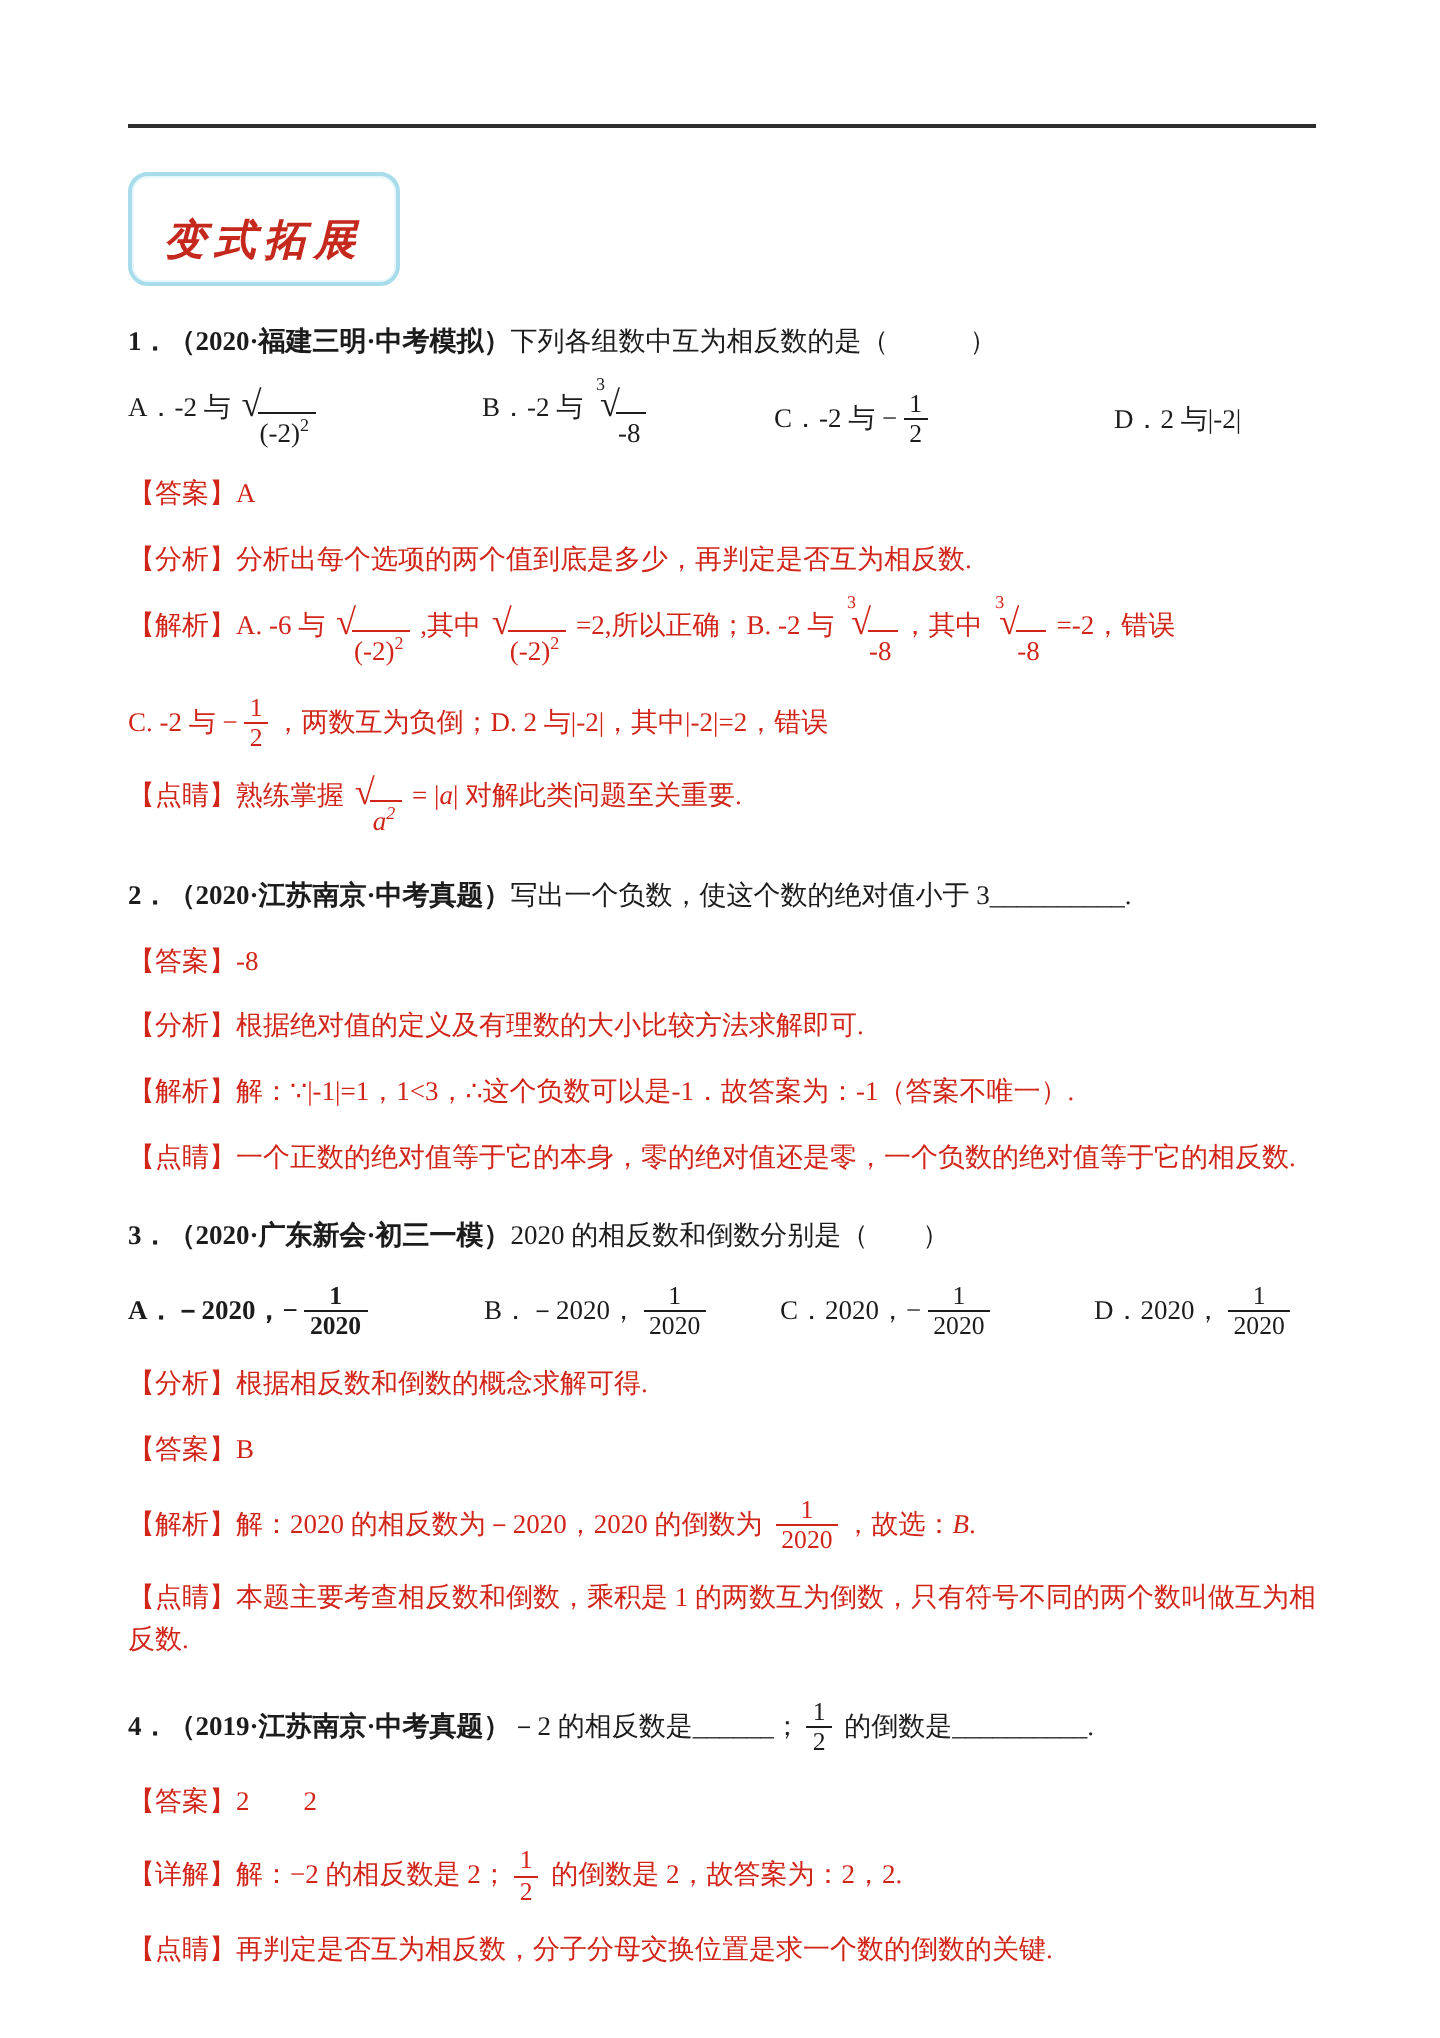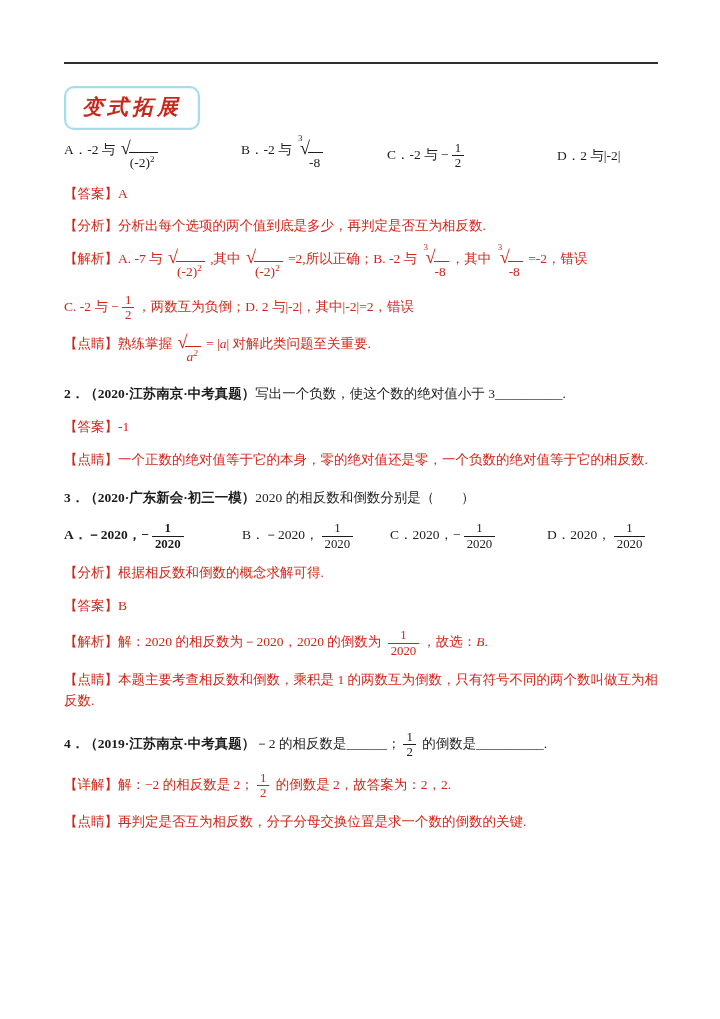--- a/index.html
+++ b/index.html
@@ -7,21 +7,21 @@
   body {
     width:720px; height:1019px; overflow:hidden; background:#ffffff;
     font-family:"Liberation Serif","DejaVu Serif","DejaVu Sans",serif;
     color:#1c1c1c; font-size:13.5px;
   }
   .page { padding:0 62px 0 64px; }
   .rule { height:2px; background:#2e2e2e; margin-top:62px; }
   .badge-wrap { margin-top:22px; }
   .badge {
     display:inline-block; border:2px solid #a9dcea; border-radius:10px;
-    padding:5px 16px 7px 16px; background:#ffffff;
+    padding:18px 16px 7px 16px; background:#ffffff;
     box-shadow: inset 0 0 0 1px #e8f7fb;
   }
   .badge .badge-label {
     color:#c5281c; font-weight:bold; font-style:italic;
     font-size:21px; letter-spacing:4px;
   }
   .line { margin:12px 0; line-height:1.55; }
   .stem { margin-top:18px; }
   .red { color:#d2251a; }
   .opts { display:flex; align-items:center; margin:10px 0; }
@@ -56,36 +56,37 @@
 
   <div class="rule"></div>
 
   <div class="badge-wrap">
     <div class="badge">
       <span class="badge-label">变式拓展</span>
     </div>
   </div>
 
   <div>
+    <div class="line stem"><span class="seg-b">1．（2020·福建三明·中考模拟）</span><span class="seg-t">下列各组数中互为相反数的是（　　　）</span></div>
     <div class="opts q1o">
       <span class="opt"><span class="seg-t">A．-2 与 </span><span class="rad">
             <span class="rs">√</span>
             <span class="rb">(-2)<sup>2</sup></span>
           </span></span>
       <span class="opt"><span class="seg-t">B．-2 与 </span><span class="rad cb">
             <span class="ri">3</span>
             <span class="rs">√</span>
             <span class="rb">-8</span>
           </span></span>
       <span class="opt"><span class="seg-t">C．-2 与 −</span><span class="frac"><span class="fn">1</span><span class="fd">2</span></span></span>
       <span class="opt"><span class="seg-t">D．2 与|-2|</span></span>
     </div>
     <div class="line red"><span class="seg-t">【答案】A</span></div>
     <div class="line red"><span class="seg-t">【分析】分析出每个选项的两个值到底是多少，再判定是否互为相反数.</span></div>
-    <div class="line red"><span class="seg-t">【解析】A. -7 与 </span><span class="rad">
+    <div class="line red"><span class="seg-t">【解析】A. -6 与 </span><span class="rad">
           <span class="rs">√</span>
           <span class="rb">(-2)<sup>2</sup></span>
         </span><span class="seg-t"> ,其中 </span><span class="rad">
           <span class="rs">√</span>
           <span class="rb">(-2)<sup>2</sup></span>
         </span><span class="seg-t"> =2,所以正确；B. -2 与 </span><span class="rad cb">
           <span class="ri">3</span>
           <span class="rs">√</span>
           <span class="rb">-8</span>
         </span><span class="seg-t">，其中 </span><span class="rad cb">
@@ -95,37 +96,40 @@
         </span><span class="seg-t"> =-2，错误</span></div>
     <div class="line red"><span class="seg-t">C. -2 与 −</span><span class="frac"><span class="fn">1</span><span class="fd">2</span></span><span class="seg-t">，两数互为负倒；D. 2 与|-2|，其中|-2|=2，错误</span></div>
     <div class="line red"><span class="seg-t">【点睛】熟练掌握 </span><span class="rad">
           <span class="rs">√</span>
           <span class="rb seg-i">a<sup>2</sup></span>
         </span><span class="seg-t"> = |</span><span class="seg-i">a</span><span class="seg-t">| 对解此类问题至关重要.</span></div>
   </div>
 
   <div>
     <div class="line stem"><span class="seg-b">2．（2020·江苏南京·中考真题）</span><span class="seg-t">写出一个负数，使这个数的绝对值小于 3__________.</span></div>
-    <div class="line red"><span class="seg-t">【答案】-1</span></div>
+    <div class="line red"><span class="seg-t">【答案】-8</span></div>
+    <div class="line red"><span class="seg-t">【分析】根据绝对值的定义及有理数的大小比较方法求解即可.</span></div>
+    <div class="line red"><span class="seg-t">【解析】解：∵|-1|=1，1&lt;3，∴这个负数可以是-1．故答案为：-1（答案不唯一）.</span></div>
     <div class="line red"><span class="seg-t">【点睛】一个正数的绝对值等于它的本身，零的绝对值还是零，一个负数的绝对值等于它的相反数.</span></div>
   </div>
 
   <div>
     <div class="line stem"><span class="seg-b">3．（2020·广东新会·初三一模）</span><span class="seg-t">2020 的相反数和倒数分别是（　　）</span></div>
     <div class="opts q3o">
       <span class="opt"><span class="seg-t">A．－2020，−</span><span class="frac"><span class="fn">1</span><span class="fd">2020</span></span></span>
       <span class="opt"><span class="seg-t">B．－2020，</span><span class="frac"><span class="fn">1</span><span class="fd">2020</span></span></span>
       <span class="opt"><span class="seg-t">C．2020，−</span><span class="frac"><span class="fn">1</span><span class="fd">2020</span></span></span>
       <span class="opt"><span class="seg-t">D．2020，</span><span class="frac"><span class="fn">1</span><span class="fd">2020</span></span></span>
     </div>
     <div class="line red"><span class="seg-t">【分析】根据相反数和倒数的概念求解可得.</span></div>
     <div class="line red"><span class="seg-t">【答案】B</span></div>
     <div class="line red"><span class="seg-t">【解析】解：2020 的相反数为－2020，2020 的倒数为 </span><span class="frac"><span class="fn">1</span><span class="fd">2020</span></span><span class="seg-t">，故选：</span><span class="seg-i">B</span><span class="seg-t">.</span></div>
     <div class="line red"><span class="seg-t">【点睛】本题主要考查相反数和倒数，乘积是 1 的两数互为倒数，只有符号不同的两个数叫做互为相反数.</span></div>
   </div>
 
   <div>
     <div class="line stem"><span class="seg-b">4．（2019·江苏南京·中考真题）</span><span class="seg-t">－2 的相反数是______；</span><span class="frac"><span class="fn">1</span><span class="fd">2</span></span><span class="seg-t"> 的倒数是__________.</span></div>
+    <div class="line red"><span class="seg-t">【答案】2　　2</span></div>
     <div class="line red"><span class="seg-t">【详解】解：−2 的相反数是 2；</span><span class="frac"><span class="fn">1</span><span class="fd">2</span></span><span class="seg-t"> 的倒数是 2，故答案为：2，2.</span></div>
     <div class="line red"><span class="seg-t">【点睛】再判定是否互为相反数，分子分母交换位置是求一个数的倒数的关键.</span></div>
   </div>
 
 </div>
 
 </body></html>

